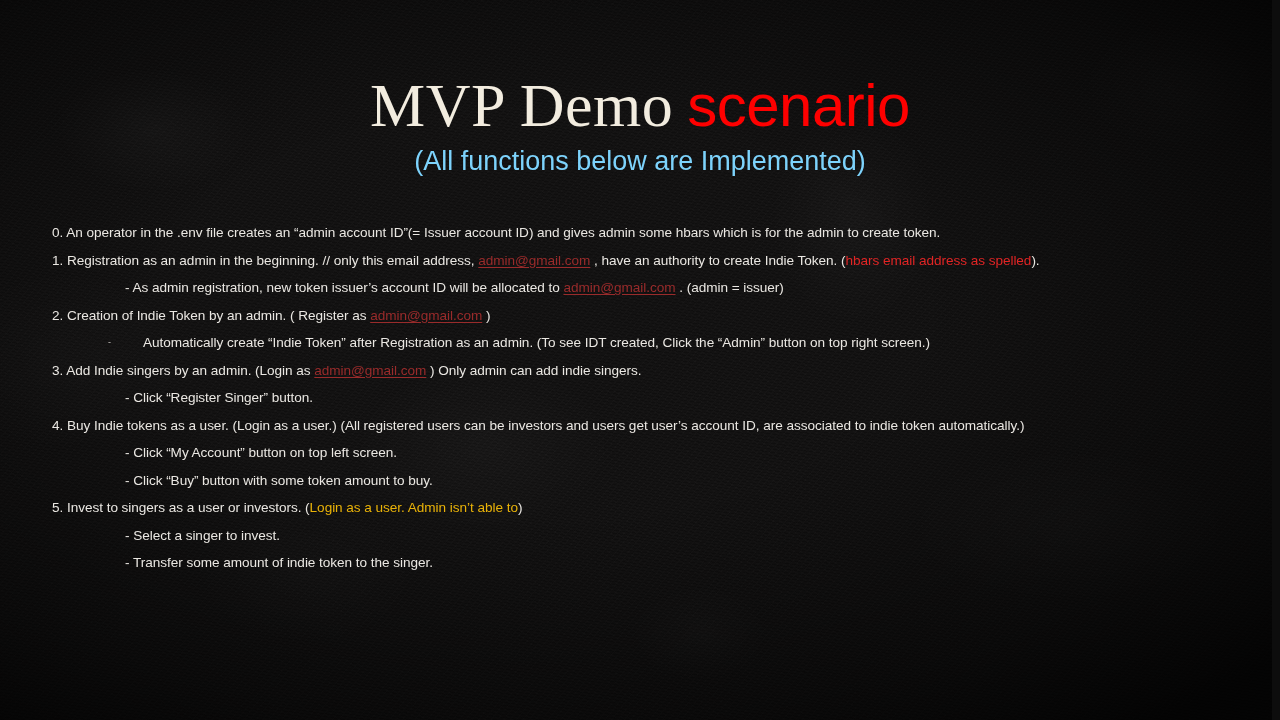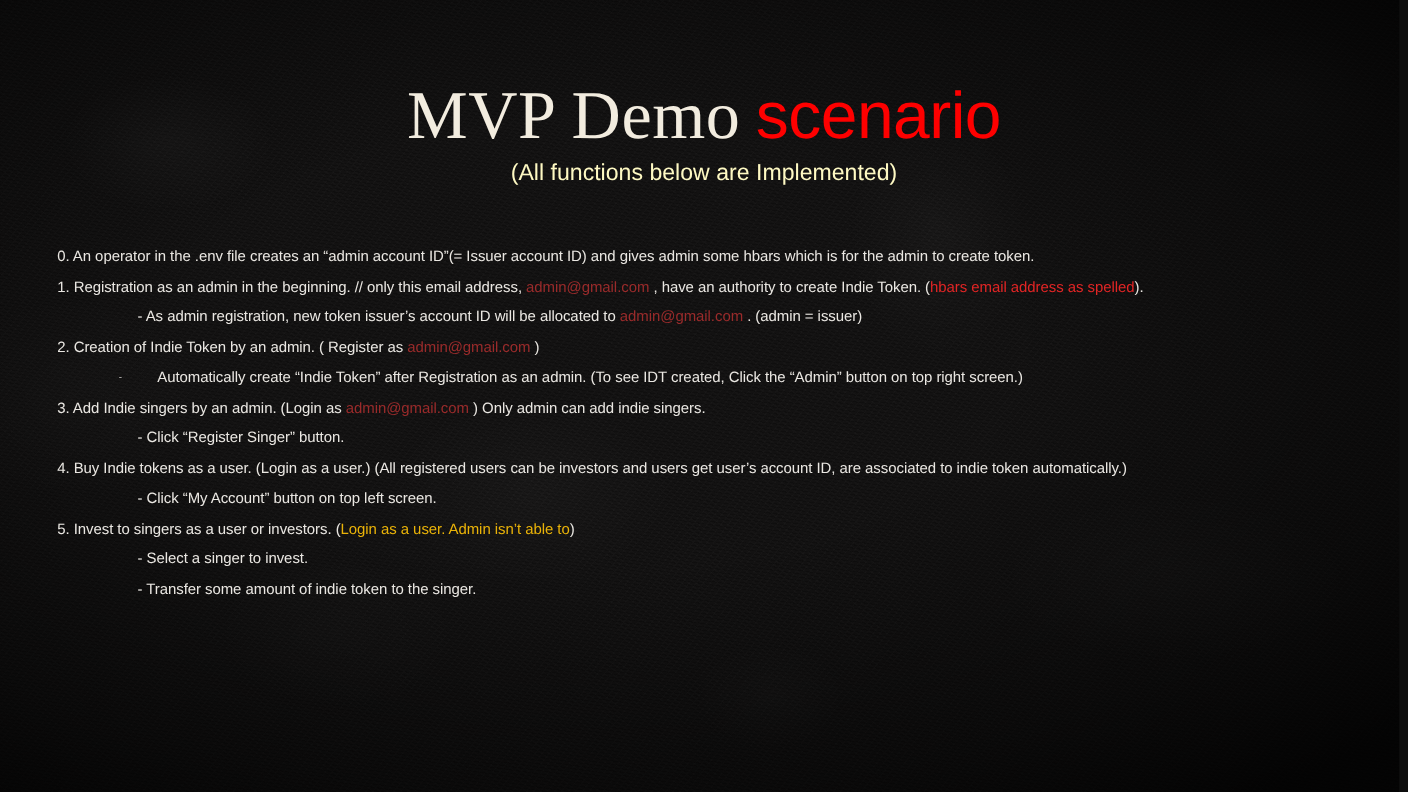--- a/index.html
+++ b/index.html
@@ -82,23 +82,23 @@
     letter-spacing: -0.5px;
     margin-left: 14px;
   }
   .subtitle {
     position: absolute;
     top: 145px;
     left: 0;
     width: 1280px;
     text-align: center;
     font-family: "Liberation Sans", sans-serif;
-    font-size: 21px;
+    font-size: 27px;
     line-height: 1.25;
-    color: #fef9c3;
+    color: #7dd3fc;
     white-space: nowrap;
   }
 
   
   .body-list {
     position: absolute;
     top: 219px;
     left: 0;
     width: 1280px;
   }
@@ -120,20 +120,21 @@
     left: 108px;
     top: 0;
     font-size: 9px;
     color: #c9c6c2;
     line-height: 27.5px;
   }
 
   
   .run-email {
     color: #9a2b2b;
+    text-decoration: underline;
     text-underline-offset: 2px;
     text-align: right;
   }
   .run-red-bright {
     color: #e22525;
   }
   .run-red-mid {
     color: #eab308;
   }
 </style>
@@ -155,19 +156,20 @@
     <div class="body-list">
         <div class="body-line indent-0" id="line-0"><span>0. An operator in the .env file creates an “admin account ID”(= Issuer account ID) and gives admin some hbars which is for the admin to create token.</span></div>
         <div class="body-line indent-0" id="line-1"><span>1. Registration as an admin in the beginning. // only this email address, </span><span class="run-email">admin@gmail.com</span><span> ,  have an authority to create Indie Token. (</span><span class="run-red-bright">hbars email address as spelled</span><span>).</span></div>
         <div class="body-line indent-1" id="line-1a"><span>- As admin registration, new token issuer’s account ID will be allocated to </span><span class="run-email">admin@gmail.com</span><span> . (admin = issuer)</span></div>
         <div class="body-line indent-0" id="line-2"><span>2. Creation of Indie Token by an admin. ( Register as </span><span class="run-email">admin@gmail.com</span><span> )</span></div>
         <div class="body-line indent-dash" id="line-2a"><span class="lead-dash">-</span><span>Automatically create “Indie Token” after Registration as an admin. (To see IDT created, Click the “Admin” button on top right screen.)</span></div>
         <div class="body-line indent-0" id="line-3"><span>3. Add Indie singers by an admin. (Login as </span><span class="run-email">admin@gmail.com</span><span> ) Only admin can add indie singers.</span></div>
         <div class="body-line indent-1" id="line-3a"><span>- Click “Register Singer” button.</span></div>
         <div class="body-line indent-0" id="line-4"><span>4. Buy Indie tokens as a user. (Login as a user.) (All registered users can be investors and users get user’s account ID, are associated to indie token automatically.)</span></div>
         <div class="body-line indent-1" id="line-4a"><span>- Click “My Account” button on top left screen.</span></div>
+        <div class="body-line indent-1" id="line-4b"><span>- Click “Buy” button with some token amount to buy.</span></div>
         <div class="body-line indent-0" id="line-5"><span>5. Invest to singers as a  user or investors. (</span><span class="run-red-mid">Login as a user. Admin isn’t able to</span><span>)</span></div>
         <div class="body-line indent-1" id="line-5a"><span>- Select a singer to invest.</span></div>
         <div class="body-line indent-1" id="line-5c"><span>- Transfer some amount of indie token to the singer.</span></div>
       </div>
 
   </div>
 </div>
 
 </body></html>

